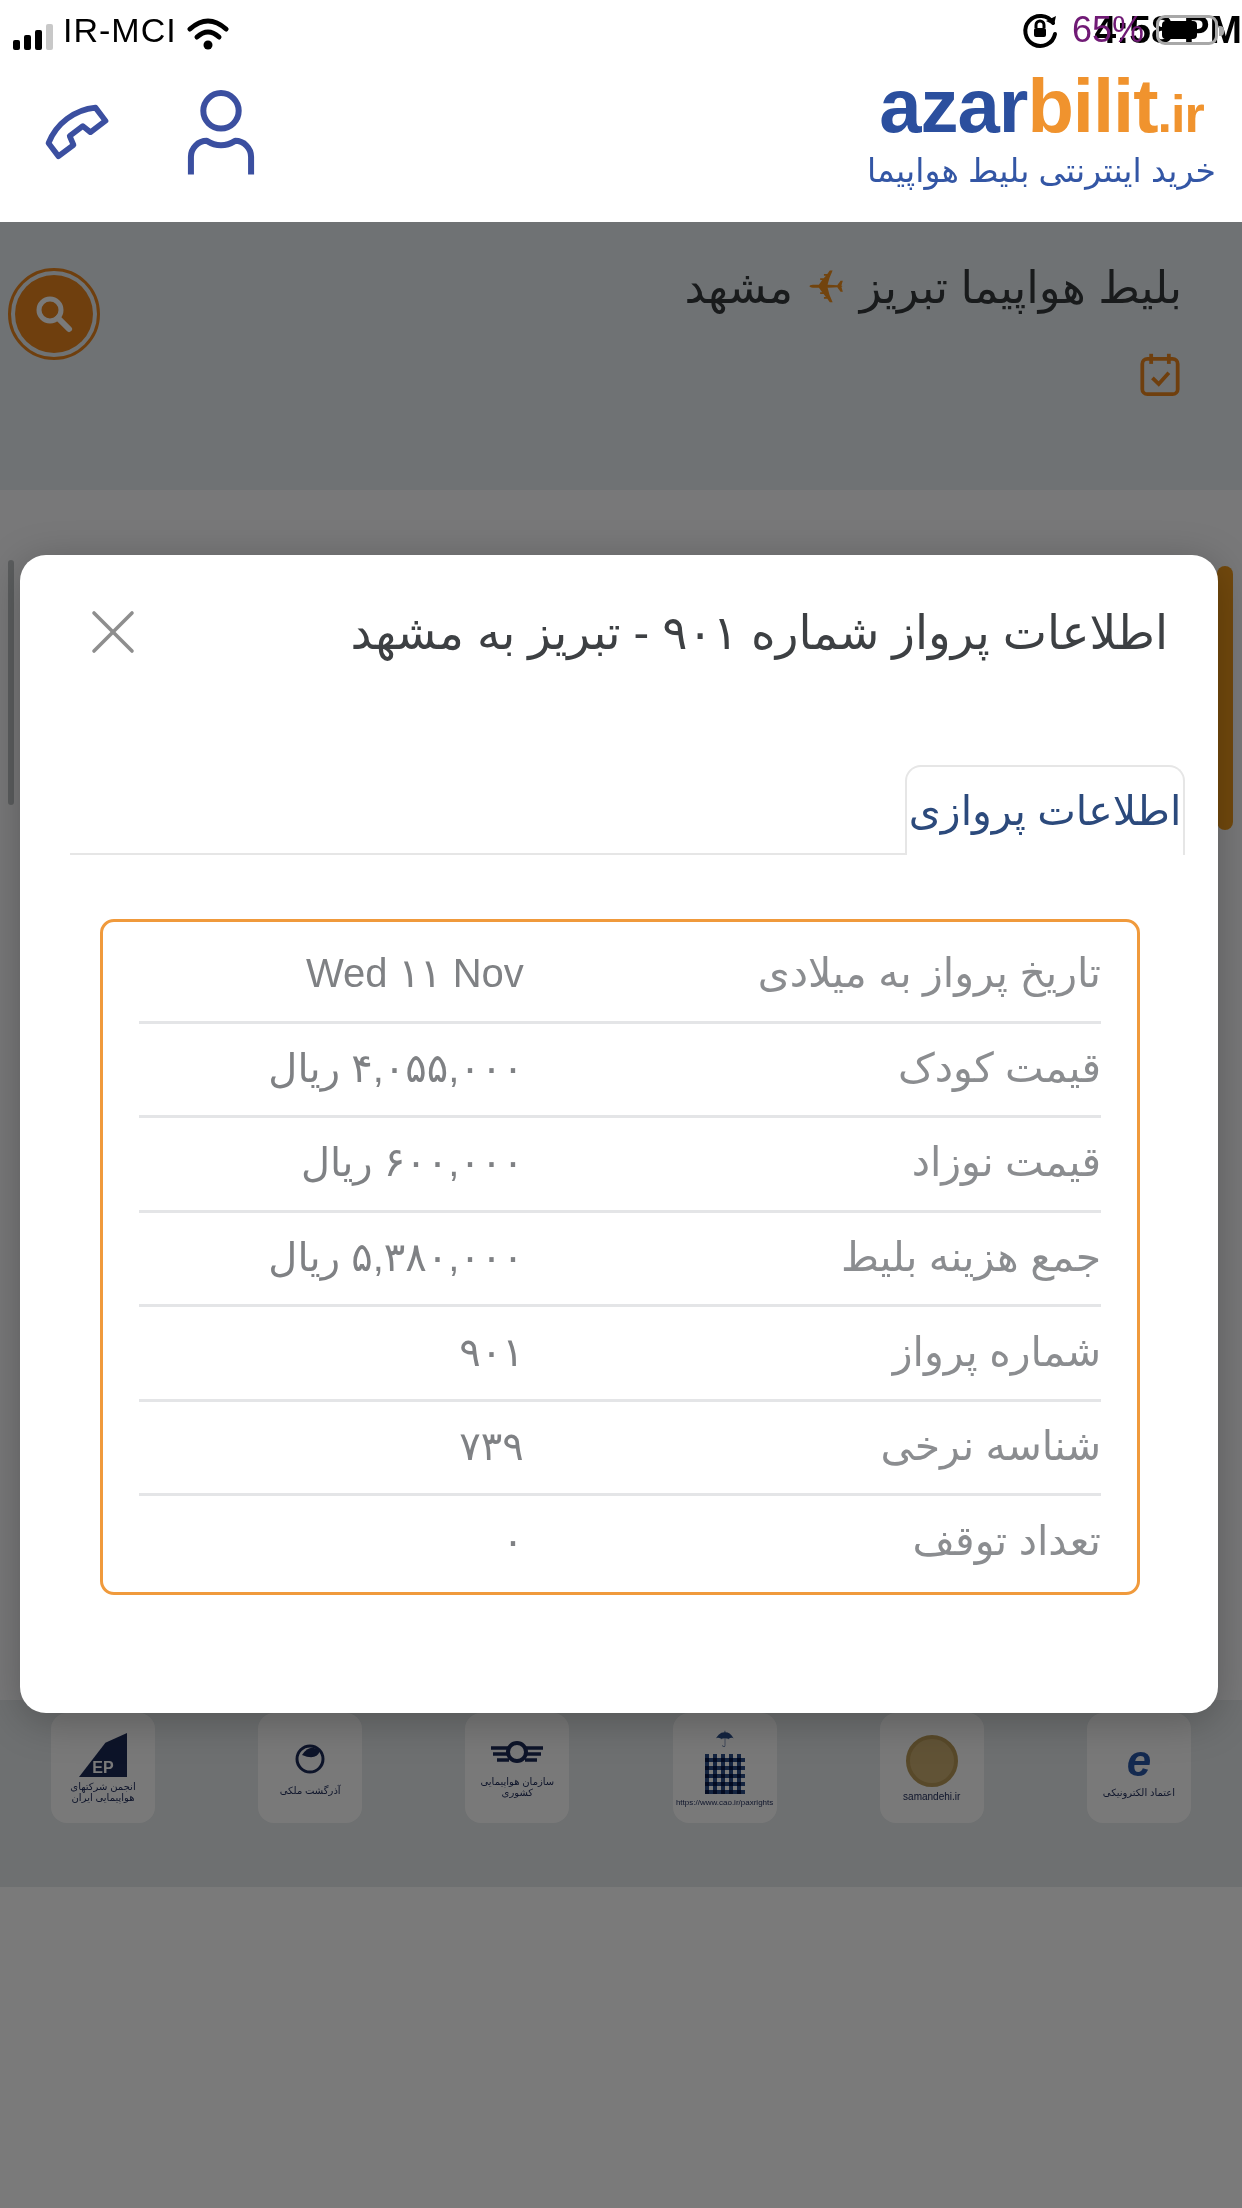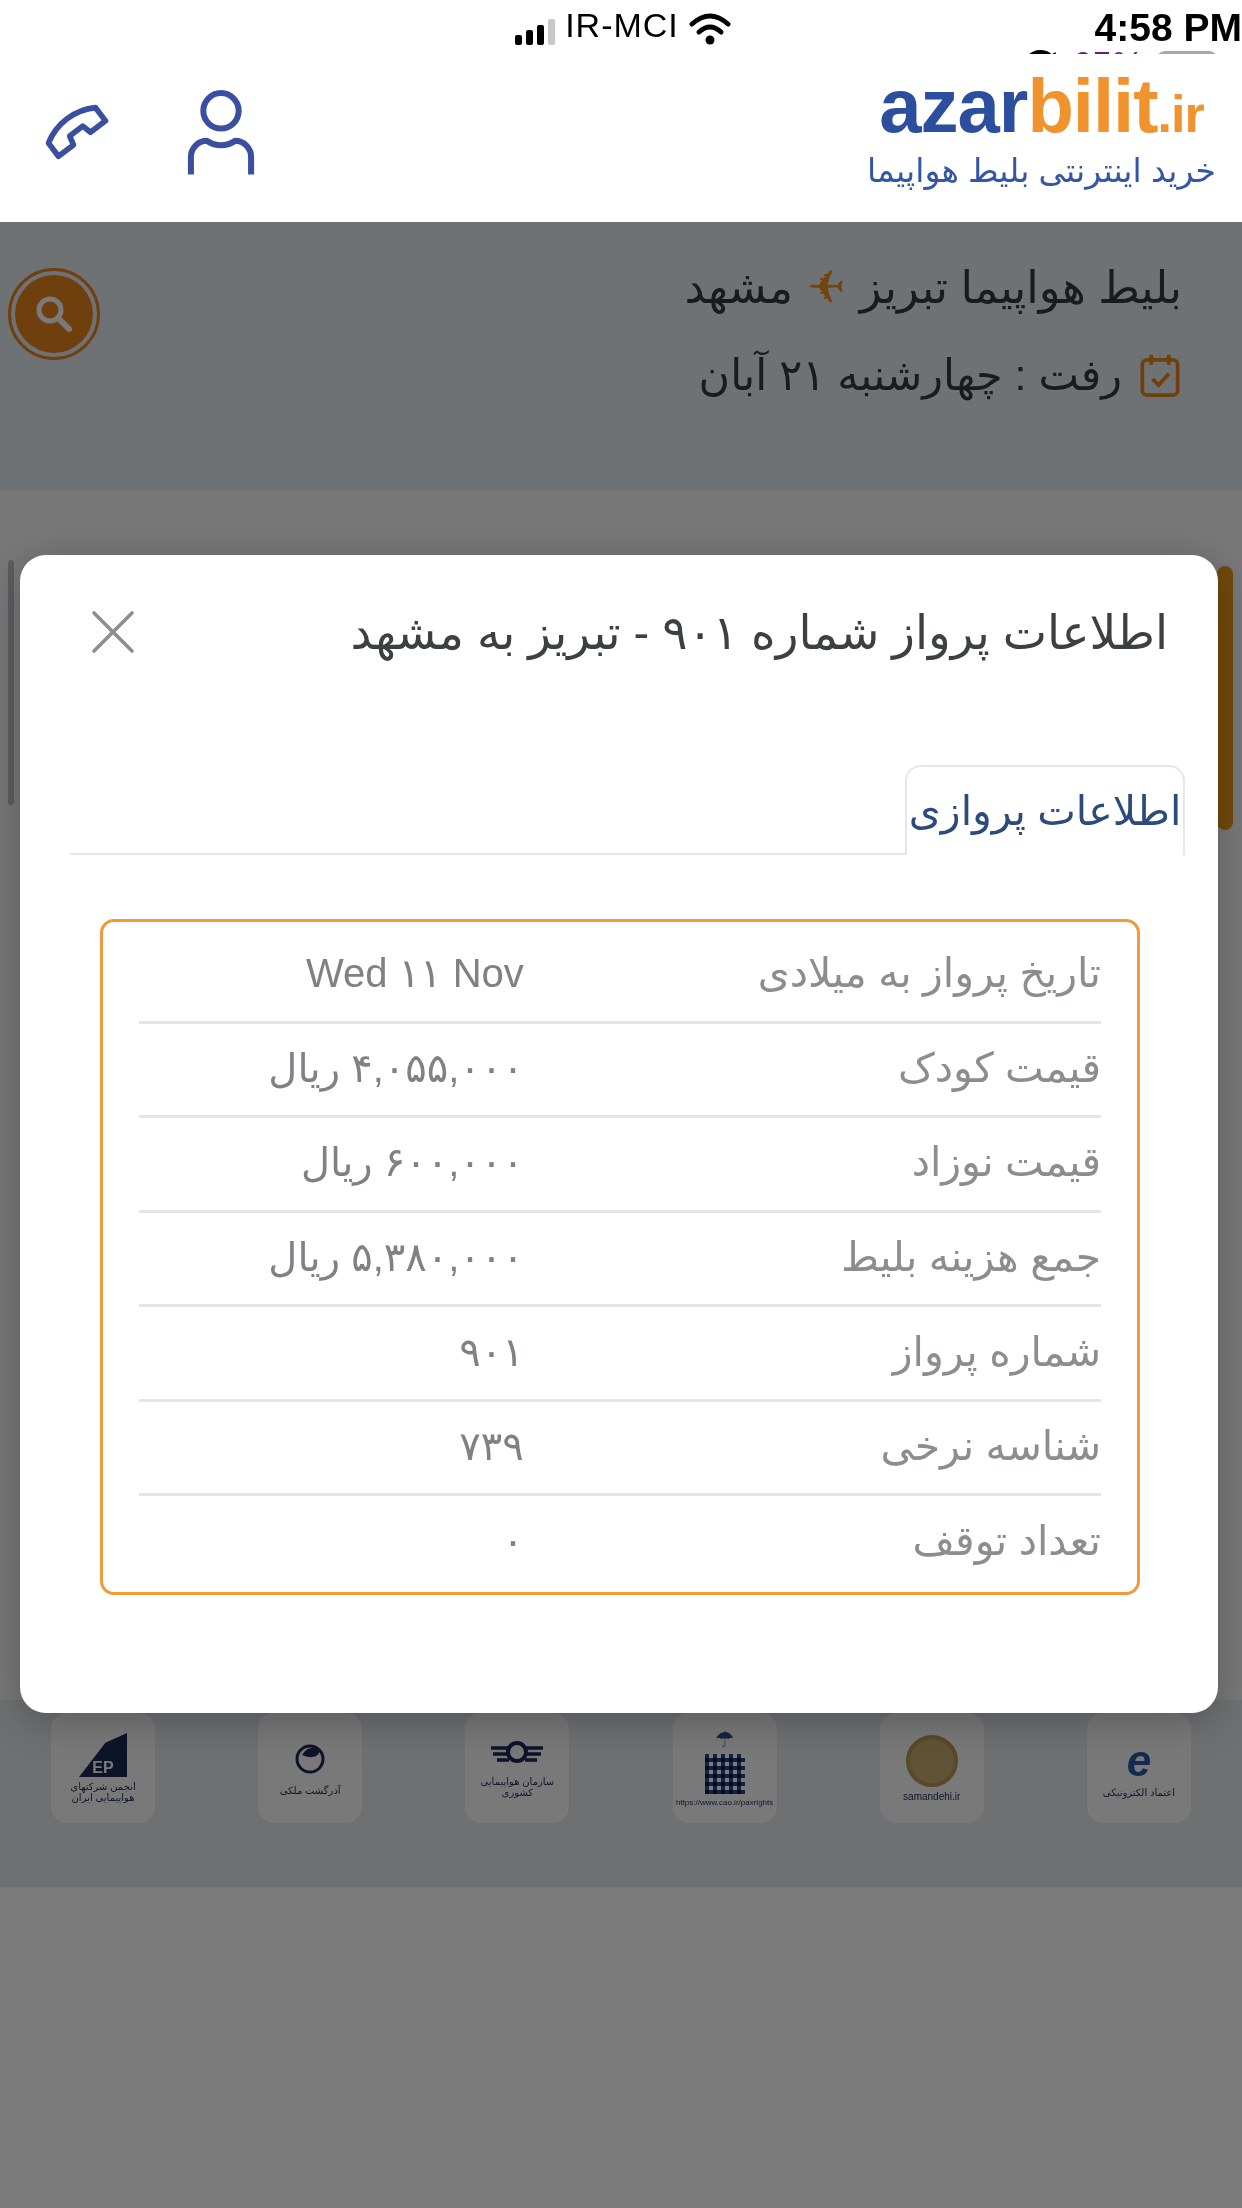--- a/index.html
+++ b/index.html
@@ -3,21 +3,21 @@
 <meta charset="utf-8">
 <style>
   * { margin:0; padding:0; box-sizing:border-box; }
   html,body { width:1242px; height:2208px; overflow:hidden; }
   body { font-family:"Liberation Sans","DejaVu Sans",sans-serif; background:#fff; position:relative; }
 
   .screen { position:absolute; inset:0; width:1242px; height:2208px; overflow:hidden; }
 
   
   .statusbar { position:absolute; top:0; left:0; right:0; height:54px; background:#fff;
-    display:flex; align-items:center; padding:6px 24px 0 28px; z-index:30;flex-direction:column; }
+    display:flex; align-items:center; padding:6px 24px 0 13px; z-index:30; }
   .sb-left { display:flex; align-items:flex-end; gap:10px; }
   .sig { display:flex; align-items:flex-end; gap:4px; height:26px; }
   .sig i { display:block; width:7px; border-radius:2px; background:#000; }
   .sig i:nth-child(1){height:10px} .sig i:nth-child(2){height:15px}
   .sig i:nth-child(3){height:20px} .sig i:nth-child(4){height:26px; background:#c8c8c8;}
   .carrier { font-size:34px; color:#000; letter-spacing:1px; }
   .sb-time { position:absolute; left:0; right:0; text-align:right; font-size:39px; font-weight:700; color:#000; }
   .sb-right { margin-left:auto; display:flex; align-items:center; gap:12px; z-index:2; }
   .pct { font-size:36px; color:#701a75; }
   .batt { width:62px; height:30px; border:3px solid #a8a8a8; border-radius:9px; position:relative; }
@@ -153,21 +153,20 @@
         <span class="plane-glyph">✈</span>
         <span>مشهد</span>
       </div>
       <div class="depart-line">
         <svg width="44" height="48" viewBox="0 0 34 38">
           <rect x="3" y="7" width="28" height="28" rx="4" fill="none" stroke="#e8851f" stroke-width="3"></rect>
           <line x1="10" y1="3" x2="10" y2="11" stroke="#e8851f" stroke-width="3"></line>
           <line x1="24" y1="3" x2="24" y2="11" stroke="#e8851f" stroke-width="3"></line>
           <path d="M11 22 l5 5 8 -9" fill="none" stroke="#e8851f" stroke-width="3"></path>
         </svg>
-        <span>رفت : چهارشنبه ۲۱ آبان</span>
       </div>
       <div class="search-fab">
         <div class="disc">
           <svg width="46" height="46" viewBox="0 0 46 46">
             <circle cx="19" cy="19" r="11" fill="none" stroke="#fff" stroke-width="5"></circle>
             <line x1="27" y1="27" x2="38" y2="38" stroke="#fff" stroke-width="6" stroke-linecap="round"></line>
           </svg>
         </div>
       </div>
     </div>

